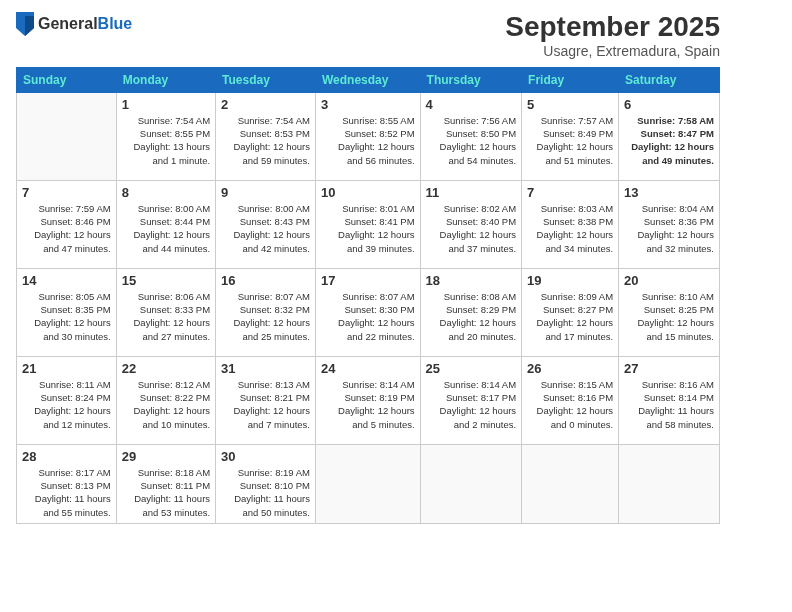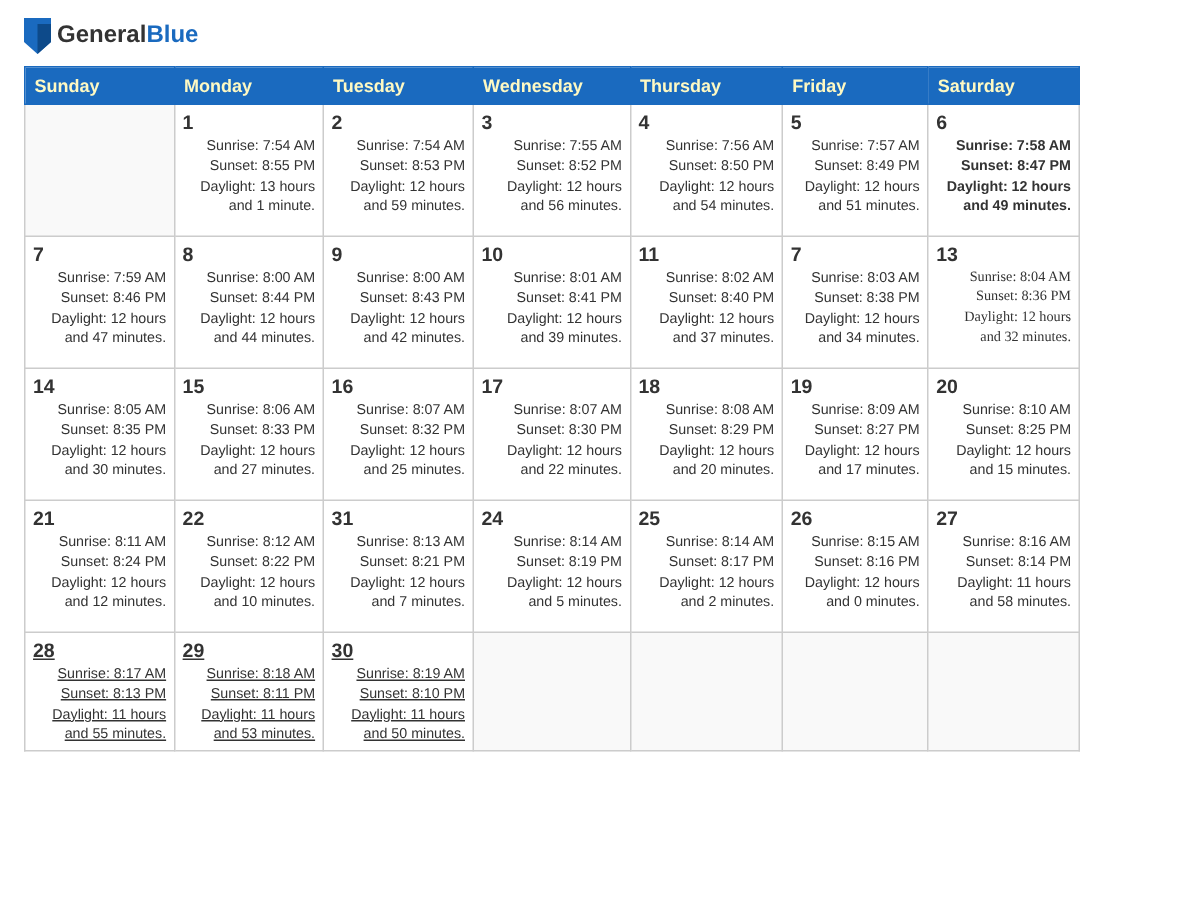--- a/index.html
+++ b/index.html
@@ -52,21 +52,21 @@
       font-size: 14px;
       color: #555;
     }
     .calendar {
       width: 100%;
       border-collapse: collapse;
       border: 1px solid #ccc;
     }
     .calendar th {
       background: #1a6abf;
-      color: #fef9c3;
+      color: #5eead4;
       text-align: left;
       padding: 5px 6px;
       font-size: 12px;
       font-weight: bold;
       border: 1px solid #1a6abf;
     }
     .calendar td {
       vertical-align: top;
       border: 1px solid #ccc;
       padding: 4px 5px;
@@ -83,36 +83,39 @@
       font-size: 9.5px;
       color: #333;
       line-height: 1.4;
       text-align: right;
     }
     .empty-cell {
       background: #f9f9f9;
     }
     .last-row td {
       height: 72px;
-      text-decoration: underline;
     }
   </style>
 </head>
 <body>
 
 <div class="page">
   <div class="header">
     <div class="logo">
       <svg class="logo-icon" viewBox="0 0 18 24" xmlns="http://www.w3.org/2000/svg">
         <polygon points="0,0 18,0 18,16 9,24 0,16" fill="#1a6abf"></polygon>
         <polygon points="9,4 18,4 18,16 9,24" fill="#0d4a8a"></polygon>
       </svg>
       <div>
         <div class="logo-text"><span class="logo-general">General</span><span class="logo-blue">Blue</span></div>
       </div>
+    </div>
+    <div class="title-block">
+      <div class="month-year">September 2025</div>
+      <div class="location">Usagre, Extremadura, Spain</div>
     </div>
   </div>
 
   <table class="calendar">
     <thead>
       <tr>
         <th>Sunday</th>
         <th>Monday</th>
         <th>Tuesday</th>
         <th>Wednesday</th>
@@ -133,21 +136,21 @@
           </td>
           <td>
             <div class="day-number">2</div>
             <div class="day-info" style="white-space: pre-line;">Sunrise: 7:54 AM
 Sunset: 8:53 PM
 Daylight: 12 hours
 and 59 minutes.</div>
           </td>
           <td>
             <div class="day-number">3</div>
-            <div class="day-info" style="white-space: pre-line;">Sunrise: 7:55 AM
+            <div class="day-info" style="white-space: pre-line;">Sunrise: 8:55 AM
 Sunset: 8:52 PM
 Daylight: 12 hours
 and 56 minutes.</div>
           </td>
           <td>
             <div class="day-number">4</div>
             <div class="day-info" style="white-space: pre-line;">Sunrise: 7:56 AM
 Sunset: 8:50 PM
 Daylight: 12 hours
 and 54 minutes.</div>
@@ -205,21 +208,21 @@
           </td>
           <td>
             <div class="day-number">7</div>
             <div class="day-info" style="white-space: pre-line;">Sunrise: 8:03 AM
 Sunset: 8:38 PM
 Daylight: 12 hours
 and 34 minutes.</div>
           </td>
           <td>
             <div class="day-number">13</div>
-            <div class="day-info" style="white-space: pre-line; font-family: Liberation Serif, serif;">Sunrise: 8:04 AM
+            <div class="day-info" style="white-space: pre-line;">Sunrise: 8:04 AM
 Sunset: 8:36 PM
 Daylight: 12 hours
 and 32 minutes.</div>
           </td>
         </tr>
         <tr>
           <td>
             <div class="day-number">14</div>
             <div class="day-info" style="white-space: pre-line;">Sunrise: 8:05 AM
 Sunset: 8:35 PM

